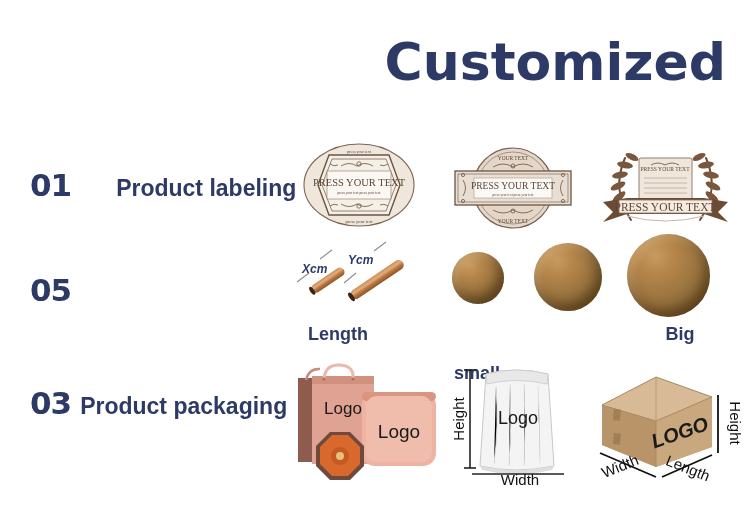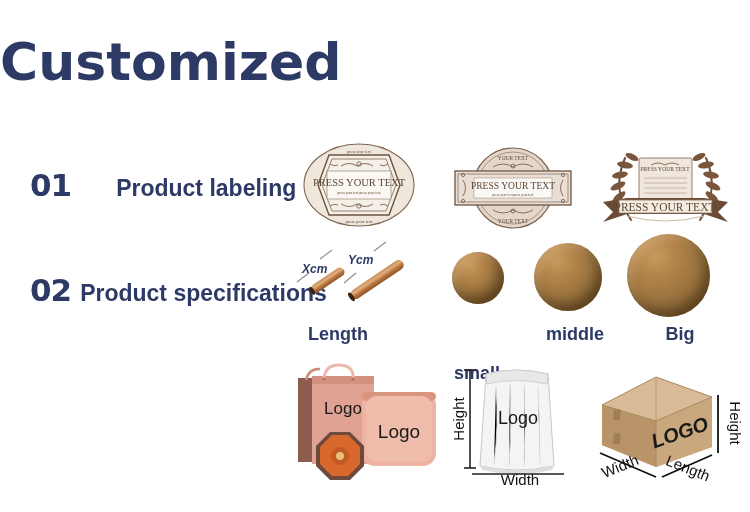--- a/index.html
+++ b/index.html
@@ -5,21 +5,21 @@
   html,body{margin:0;padding:0;}
   body{
     width:750px;height:512px;background:#ffffff;overflow:hidden;
     font-family:"Liberation Sans","DejaVu Sans",sans-serif;
     position:relative;
   }
   .page{position:relative;width:750px;height:512px;}
 
   
   .title{
-    position:absolute;left:0;top:32px;width:726px;text-align:left;
+    position:absolute;left:0;top:32px;width:726px;text-align:right;
     font-size:52px;font-weight:bold;color:#2e3a66;letter-spacing:0px;
     font-family:"DejaVu Sans",sans-serif;
   }
 
   
   .row-head{position:absolute;left:30px;display:flex;align-items:baseline;color:#2e3a66;}
   .row-num{font-size:31px;font-weight:bold;font-family:"DejaVu Sans",sans-serif;margin-right:9px;letter-spacing:-1px;}
   .row-label{font-size:23px;font-weight:bold;font-family:"Liberation Sans",sans-serif;white-space:nowrap;}
   #rowhead1{top:167px;gap:36px;}
   #rowhead2{top:272px;}
@@ -68,22 +68,25 @@
 
 <div class="page">
 
   <div class="title">Customized</div>
 
   <div class="row-head" id="rowhead1">
     <span class="row-num">01</span>
     <span class="row-label">Product labeling</span>
   </div>
   <div class="row-head" id="rowhead2">
-    <span class="row-num">02</span>
-    <span class="row-label">Product specifications</span>
+    <span class="row-num">05</span>
+  </div>
+  <div class="row-head" id="rowhead3">
+    <span class="row-num">03</span>
+    <span class="row-label">Product packaging</span>
   </div>
 
   <div class="lbl-wrap" id="label1">
     <svg viewBox="0 0 126 88" width="126" height="88">
       <ellipse cx="63" cy="44" rx="55" ry="41" fill="#efe7dc" stroke="#7d6450" stroke-width="1.1"></ellipse>
       <path d="M22 44 L33 14 L93 14 L104 44 L93 74 L33 74 Z" fill="#f4efe7" stroke="#6d5440" stroke-width="1.4"></path>
       <path d="M26 44 L36 18 L90 18 L100 44 L90 70 L36 70 Z" fill="none" stroke="#6d5440" stroke-width="0.7"></path>
       <rect x="31" y="30" width="64" height="28" fill="#fbf8f3" stroke="#8a7260" stroke-width="0.6"></rect>
       <text class="vintage-text" x="63" y="45" text-anchor="middle" font-size="10.5">PRESS YOUR TEXT</text>
       <text class="vintage-text" x="63" y="53" text-anchor="middle" font-size="3.6" fill="#8c7866">press your text press your text</text>
@@ -203,21 +206,20 @@
       <div class="ball-inner"></div>
     </div>
   <div class="ball" id="ball-middle">
       <div class="ball-inner"></div>
     </div>
   <div class="ball" id="ball-big">
       <div class="ball-inner"></div>
     </div>
 
   <div class="cap" id="cap-small">small</div>
-  <div class="cap" id="cap-middle">middle</div>
   <div class="cap" id="cap-big">Big</div>
 
   <div id="pack-bag">
     <svg viewBox="0 0 142 122" width="142" height="122">
       <rect x="2" y="16" width="16" height="84" fill="#8d5c4e"></rect>
       <rect x="16" y="14" width="62" height="88" fill="#e0a293"></rect>
       <rect x="16" y="14" width="62" height="8" fill="#d2917f"></rect>
       <path d="M28 16 Q30 2 44 3 Q58 4 57 16" fill="none" stroke="#eab9ac" stroke-width="3"></path>
       <path d="M10 18 Q13 6 24 7" fill="none" stroke="#c98b79" stroke-width="2.5"></path>
       <circle cx="28" cy="17" r="1.6" fill="#a9705f"></circle>

